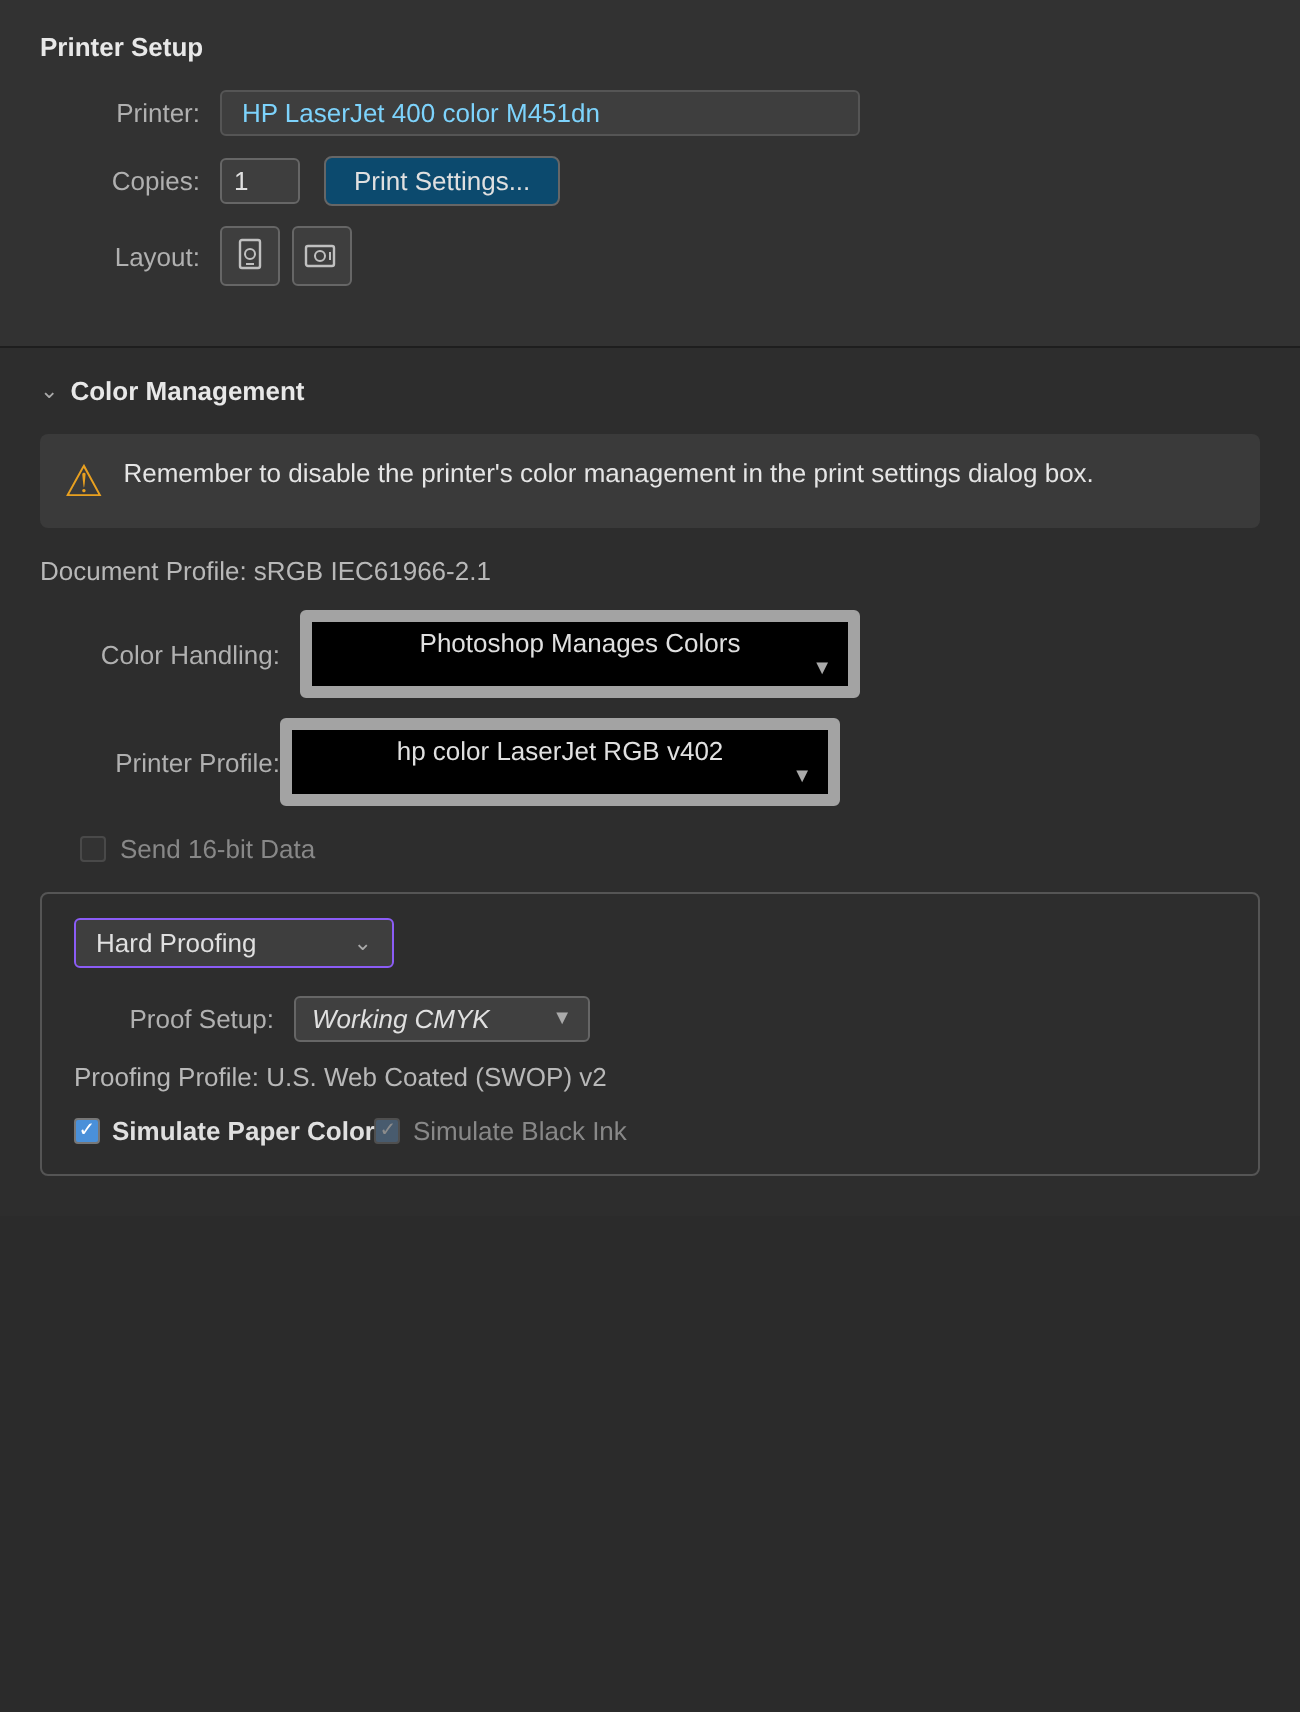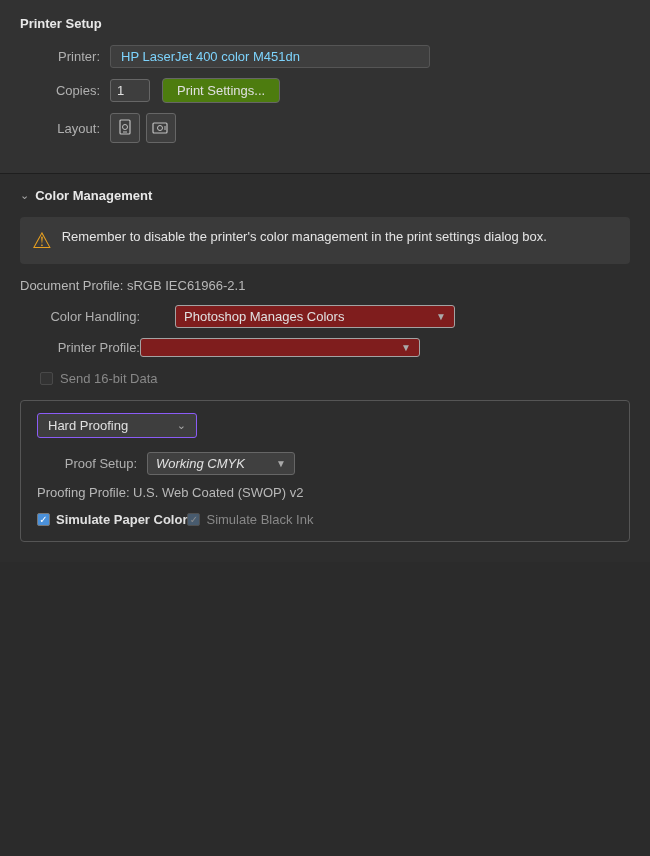--- a/index.html
+++ b/index.html
@@ -54,21 +54,21 @@
       width: 40px;
       background: #3e3e3e;
       border: 1px solid #666;
       border-radius: 3px;
       padding: 3px 6px;
       color: #e0e0e0;
       font-size: 13px;
     }
 
     .print-settings-btn {
-      background: #4d7c0f;
+      background: #0c4a6e;
       border: 1px solid #666;
       border-radius: 4px;
       color: #e0e0e0;
       padding: 4px 14px;
       font-size: 13px;
       cursor: pointer;
       margin-left: 12px;
     }
 
     .layout-icons {
@@ -136,44 +136,44 @@
     }
 
     .doc-profile-row {
       margin-bottom: 12px;
       padding-left: 0;
       color: #b8b8b8;
       font-size: 13px;
     }
 
     .dropdown-select {
-      background: #7f1d1d;
-      border: 1px solid #a3a3a3;
+      background: #000000;
+      border: 6px solid #a3a3a3;
       border-radius: 3px;
       padding: 3px 8px;
       color: #e0e0e0;
       font-size: 13px;
       display: flex;
       align-items: center;
       cursor: pointer;
       min-width: 280px;
       position: relative;
+      flex-direction: column;
     }
 
     .dropdown-select .arrow {
       margin-left: auto;
       color: #aaa;
       font-size: 10px;
     }
 
     .color-handling-row {
       display: flex;
       align-items: center;
       margin-bottom: 10px;
-      gap: 25px;
     }
 
     .color-handling-label {
       color: #b0b0b0;
       min-width: 120px;
       text-align: right;
       margin-right: 10px;
       flex-shrink: 0;
     }
 
@@ -400,20 +400,21 @@
     <div class="color-handling-label">Color Handling:</div>
     <div class="dropdown-select">
       <span>Photoshop Manages Colors</span>
       <span class="arrow">▼</span>
     </div>
   </div>
 
   <div class="printer-profile-row">
     <div class="printer-profile-label">Printer Profile:</div>
     <div class="dropdown-select">
+      <span>hp color LaserJet RGB v402</span>
       <span class="arrow">▼</span>
     </div>
   </div>
 
   <div class="send-16bit-row">
     <div class="checkbox-disabled"></div>
     <span class="disabled-label">Send 16-bit Data</span>
   </div>
 
   <div class="hard-proofing-section">

